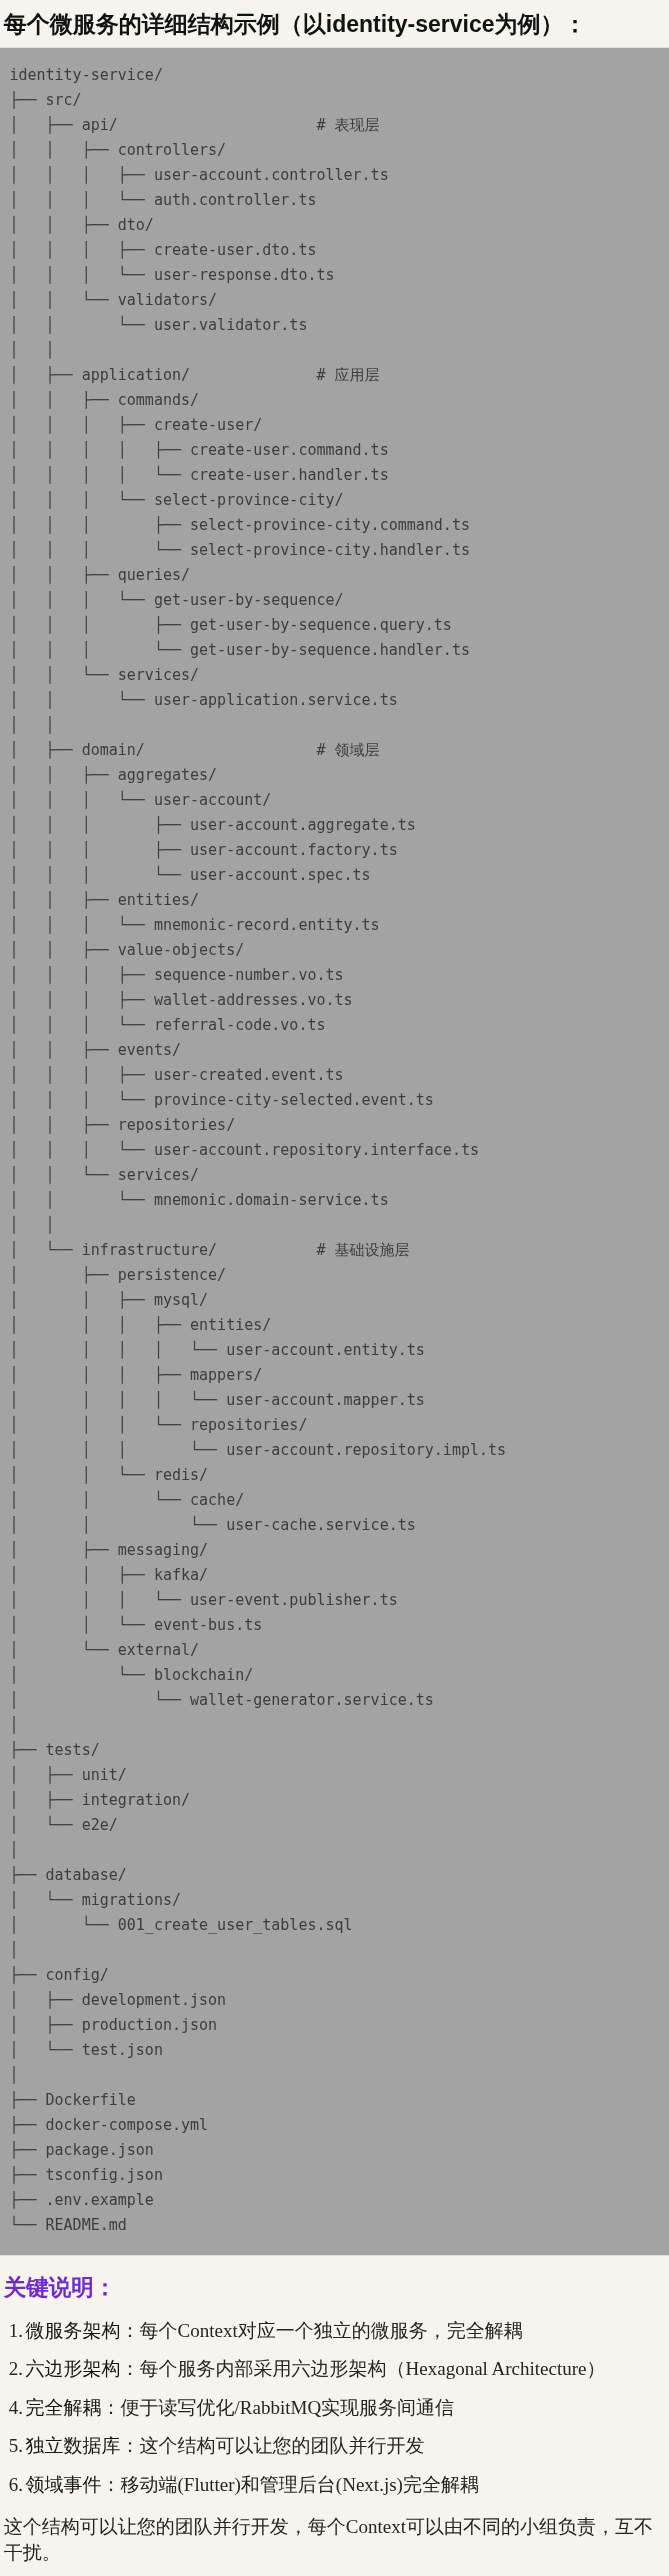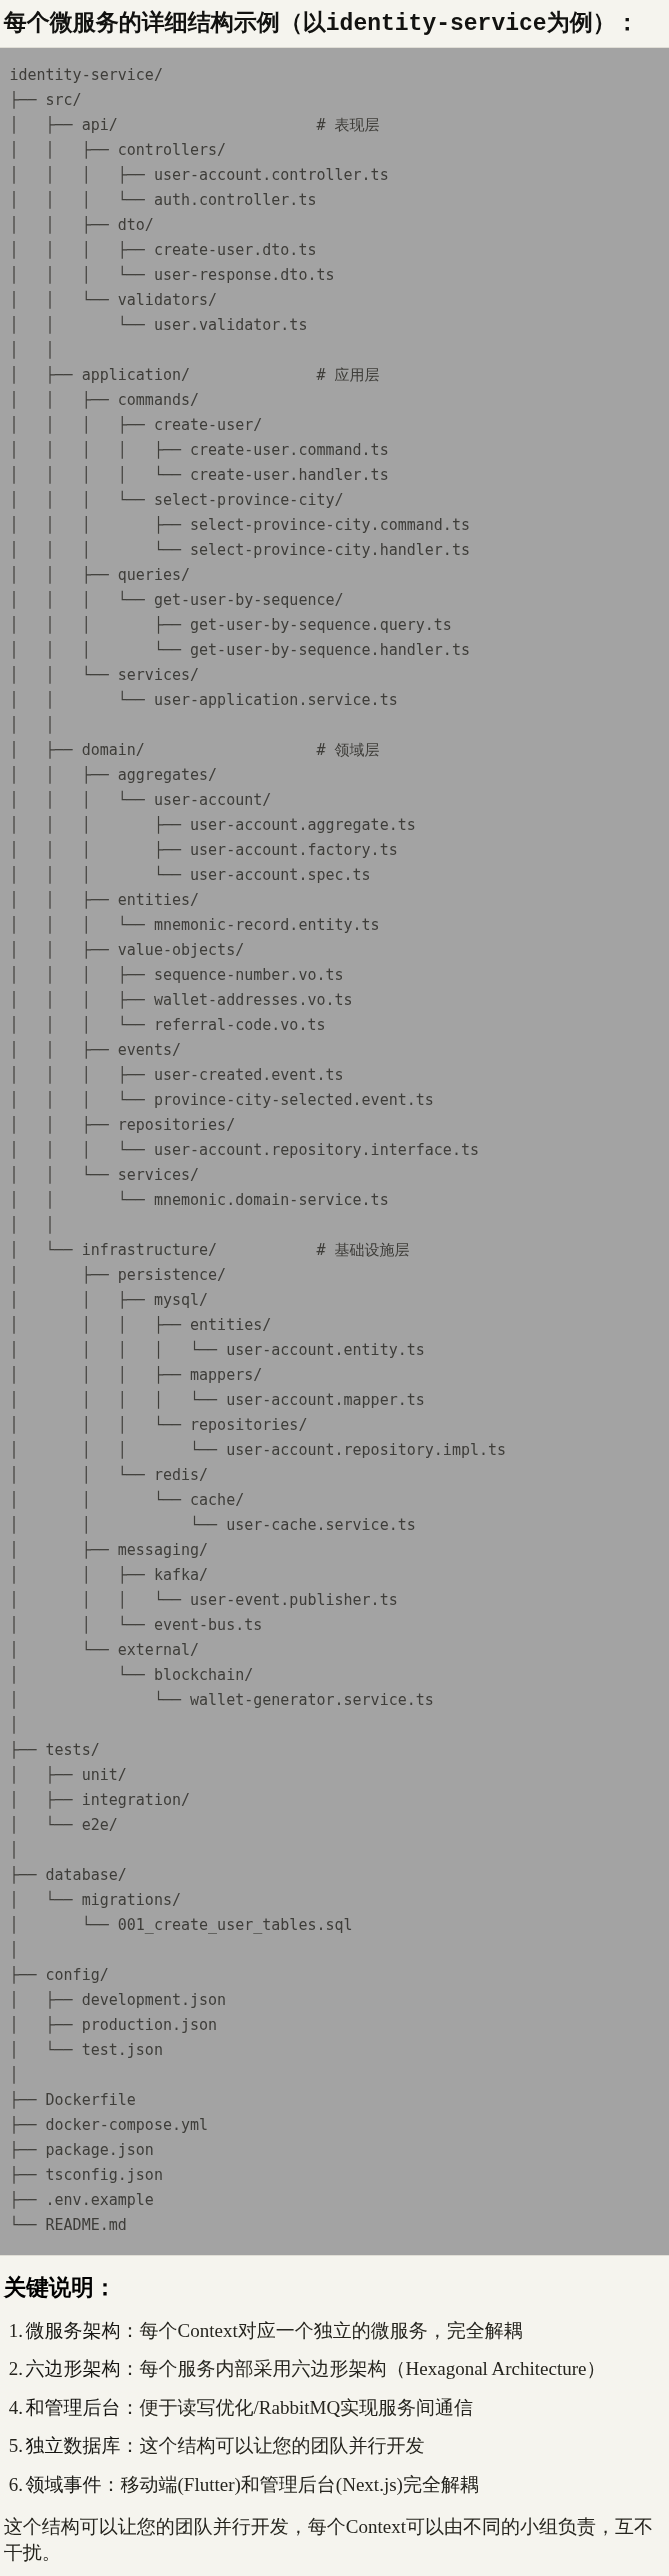--- a/index.html
+++ b/index.html
@@ -15,21 +15,21 @@
   }
   .header {
     padding: 8.8px 6.3px 0 3.8px;
   }
   .page-title {
     margin: 0 0 8.1px 0;
     font-size: 23px;
     line-height: 30px;
     font-weight: 700;
     color: #121210;
-    font-family: Liberation Mono, monospace;
+    font-family: Liberation Sans, sans-serif;
   }
   .code-block {
     border-top: 1.3px solid #e0ded6;
     border-bottom: 1.3px solid #e0ded6;
     background: #a3a3a3;
     padding: 15px 6.3px 17.5px 9.4px;
   }
   .code-block pre {
     margin: 0;
     font-family: "DejaVu Sans Mono", monospace;
@@ -41,21 +41,21 @@
   .notes {
     padding: 16.3px 7.5px 12.5px 3.8px;
     font-size: 19px;
     line-height: 26px;
   }
   .notes-heading {
     margin: 0 0 16.3px 0;
     font-size: 22.5px;
     line-height: 29px;
     font-weight: 700;
-    color: #000000;
+    color: #6d28d9;
   }
   .notes-list {
     padding-left: 5px;
   }
   .note-item {
     margin-bottom: 12.5px;
     color: #26251f;
   }
   .note-item .num {
     margin-right: 2.5px;
@@ -165,20 +165,20 @@
 ├── .env.example
 └── README.md</pre>
 </div>
 
 <div class="notes">
   <h2 class="notes-heading">关键说明：</h2>
 
   <div class="notes-list">
       <div class="note-item"><span class="num">1.</span><strong class="term">微服务架构</strong><span>：每个Context对应一个独立的微服务，完全解耦</span></div>
       <div class="note-item"><span class="num">2.</span><strong class="term">六边形架构</strong><span>：每个服务内部采用六边形架构（Hexagonal Architecture）</span></div>
-      <div class="note-item"><span class="num">4.</span><strong class="term">和管理后台</strong><span>：便于读写优化/RabbitMQ实现服务间通信</span></div>
+      <div class="note-item"><span class="num">4.</span><strong class="term">完全解耦</strong><span>：便于读写优化/RabbitMQ实现服务间通信</span></div>
       <div class="note-item"><span class="num">5.</span><strong class="term">独立数据库</strong><span>：这个结构可以让您的团队并行开发</span></div>
       <div class="note-item"><span class="num">6.</span><strong class="term">领域事件</strong><span>：移动端(Flutter)和管理后台(Next.js)完全解耦</span></div>
     </div>
 
   <div class="closing-paragraph">这个结构可以让您的团队并行开发，每个Context可以由不同的小组负责，互不干扰。</div>
 </div>
 
 
 </body></html>

